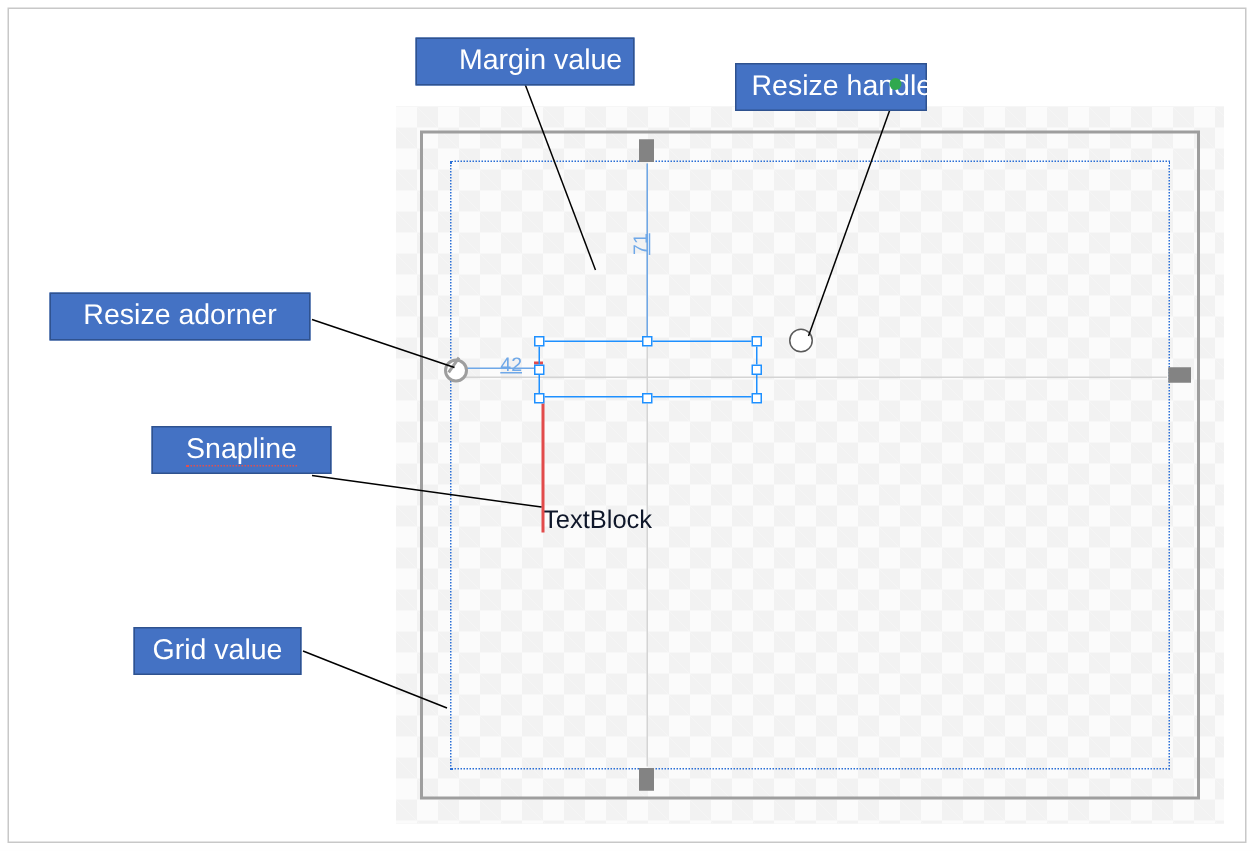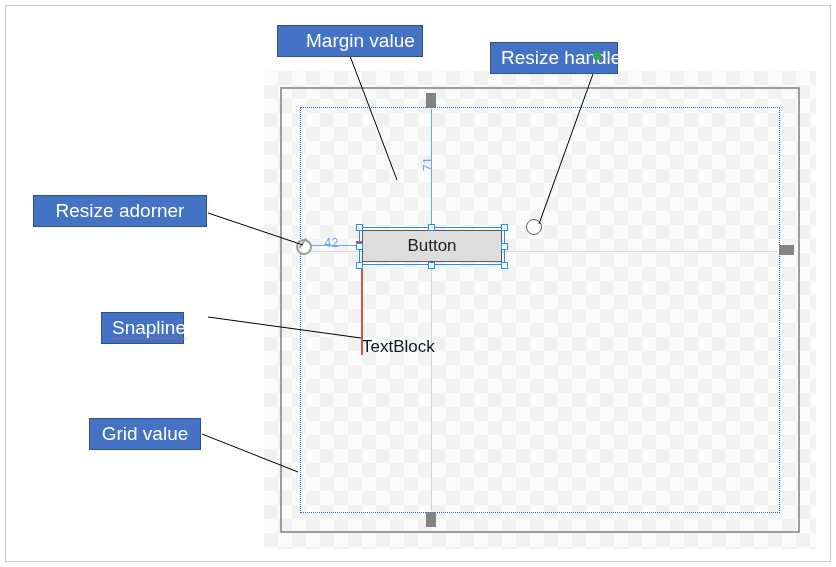--- a/index.html
+++ b/index.html
@@ -81,21 +81,22 @@
   .margin-line {
     position: absolute;
     background: #6fa8e8;
     z-index: 3;
   }
   .margin-value {
     position: absolute;
     font-size: 13px;
     color: #6fa8e8;
     z-index: 4;
-    text-align: left;
+    text-align: right;
+    text-decoration: underline;
   }
   .margin-adorner {
     position: absolute;
     width: 12px; height: 12px;
     border: 2px solid #9e9e9e;
     border-radius: 50%;
     background: #fff;
     z-index: 4;
   }
   .margin-adorner::after {
@@ -169,21 +170,21 @@
 <body>
 
 <div class="frame"></div>
 
 <div class="callout" style="left:277px; top:25px; width:146px;padding-left:28px;">Margin value</div>
 
 <div class="callout" style="left:490px; top:42px; width:128px;">Resize handle</div>
 
 <div class="callout" style="left:33px; top:195px; width:174px;">Resize adorner</div>
 
-<div class="callout" style="left:101px; top:312px; width:83px;">
+<div class="callout" style="left:101px; top:284px; width:120px;">
   <span class="underline-red">Snapline</span>
 </div>
 
 <div class="callout" style="left:89px; top:418px; width:112px;">Grid value</div>
 
 <div class="resize-dot" style="left:593px; top:52px;"></div>
 
 <svg class="leaders">
   <line class="leader" x1="350" y1="56" x2="397" y2="180"></line>
   <line class="leader" x1="598" y1="60" x2="539" y2="224"></line>
@@ -206,21 +207,20 @@
 
   <div class="margin-adorner" style="left:32px; top:168px;"></div>
 
   <div class="margin-line" style="left:167px; top:38px; width:1px; height:121px;"></div>
   <div class="margin-value" style="left:155px; top:85px; width:16px; transform: rotate(-90deg);">71</div>
 
   <div class="margin-line" style="left:46px; top:174px; width:52px; height:1px;"></div>
   <div class="margin-value" style="left:60px; top:164px; width:24px;">42</div>
   <div style="position:absolute; left:92px; top:170px; width:6px; height:9px; background:#e24b4b; z-index:5;"></div>
 
-  <div class="button-el" style="left:98px; top:159px; width:140px; height:32px;">Button</div>
 
   <div class="sel-outline" style="left:95px; top:156px; width:146px; height:38px;"></div>
 
   <div class="handle" style="left:92px;  top:153px;"></div>
   <div class="handle" style="left:164px; top:153px;"></div>
   <div class="handle" style="left:237px; top:153px;"></div>
   <div class="handle" style="left:92px;  top:172px;"></div>
   <div class="handle" style="left:237px; top:172px;"></div>
   <div class="handle" style="left:92px;  top:191px;"></div>
   <div class="handle" style="left:164px; top:191px;"></div>

